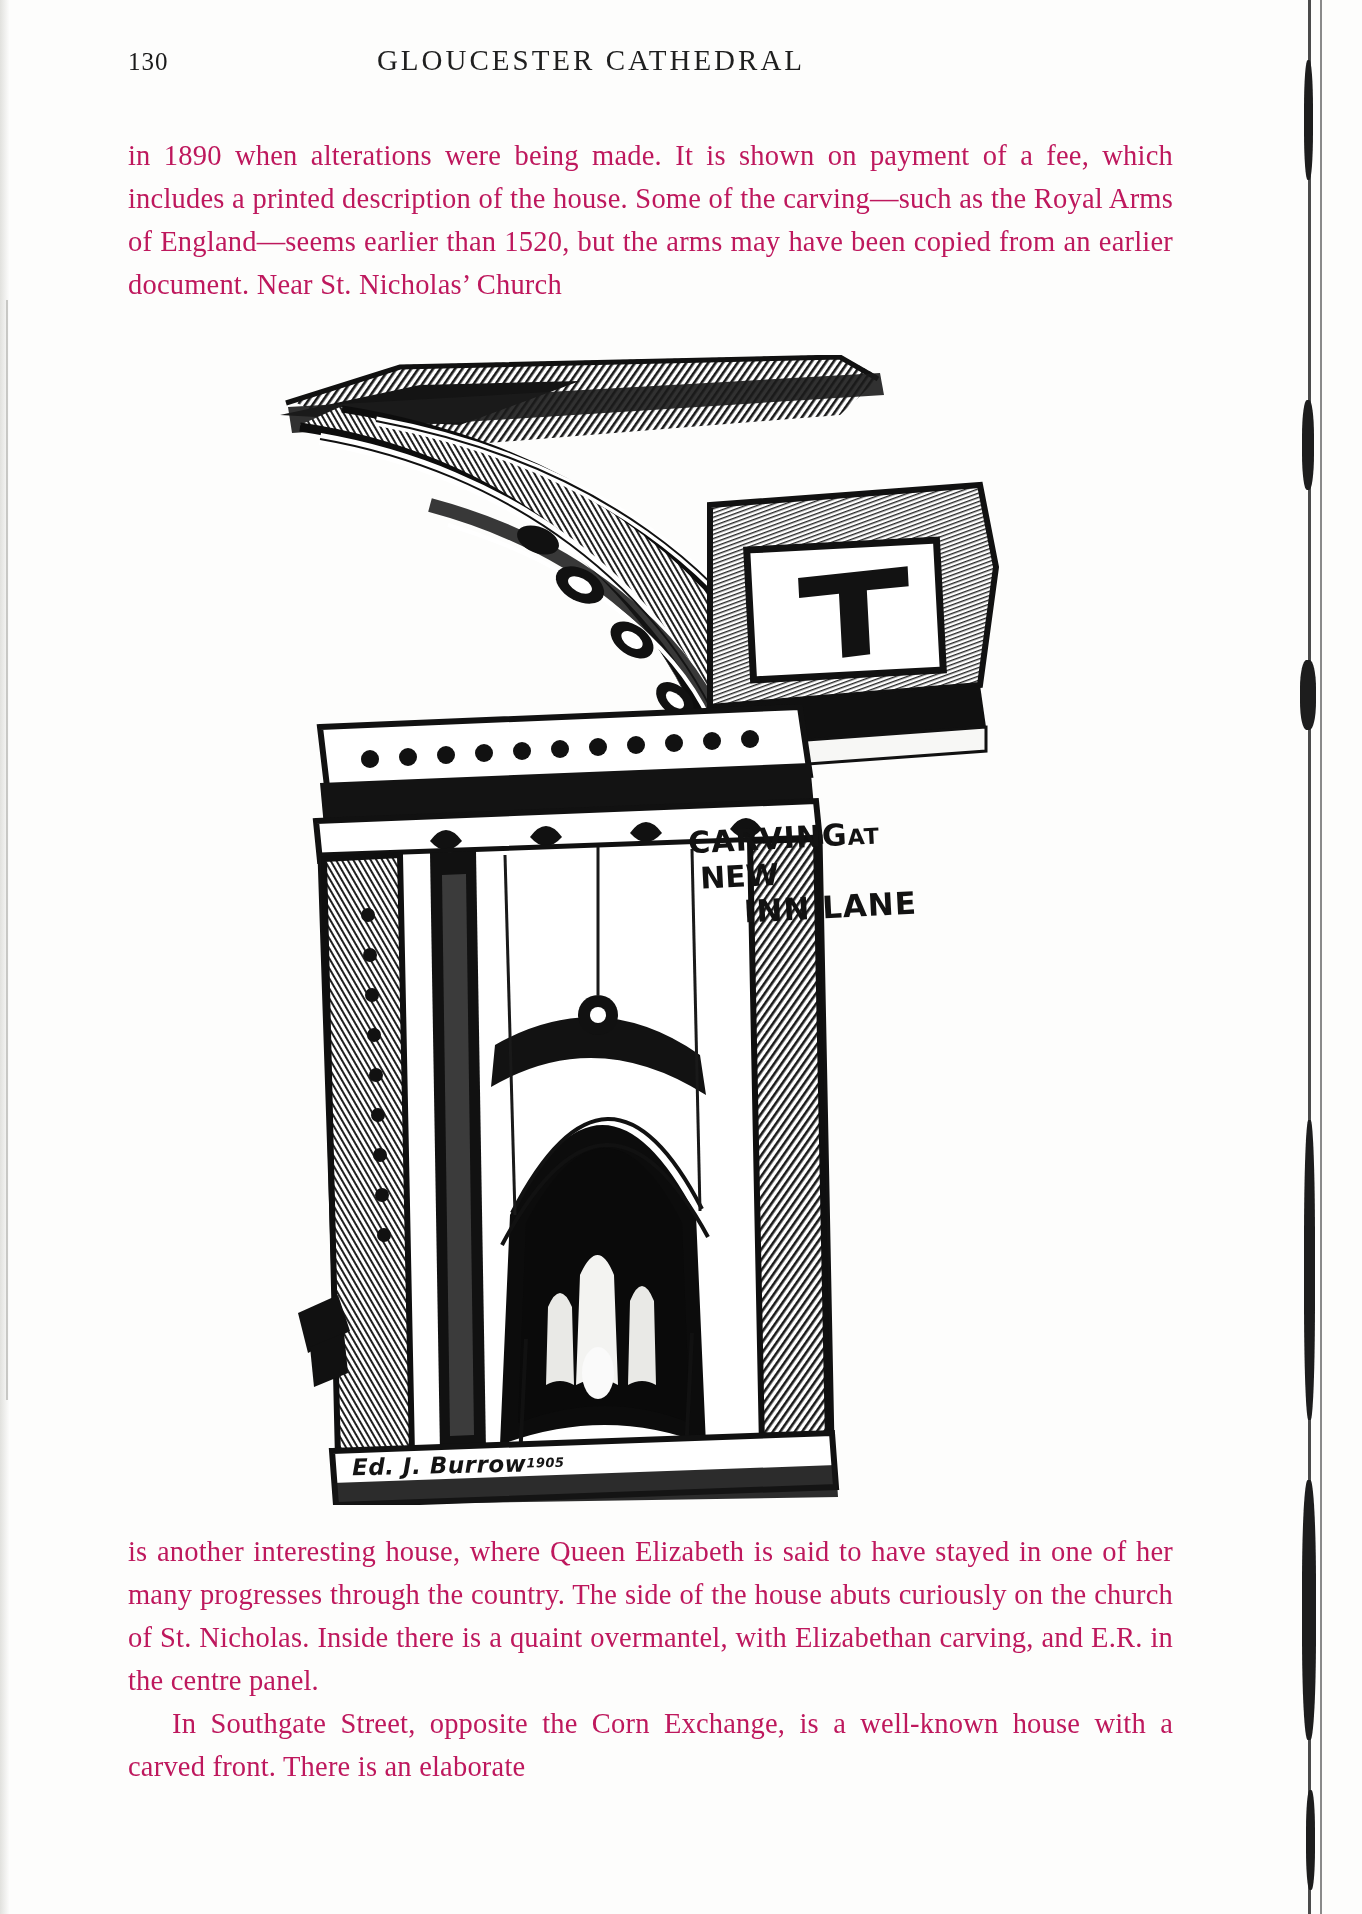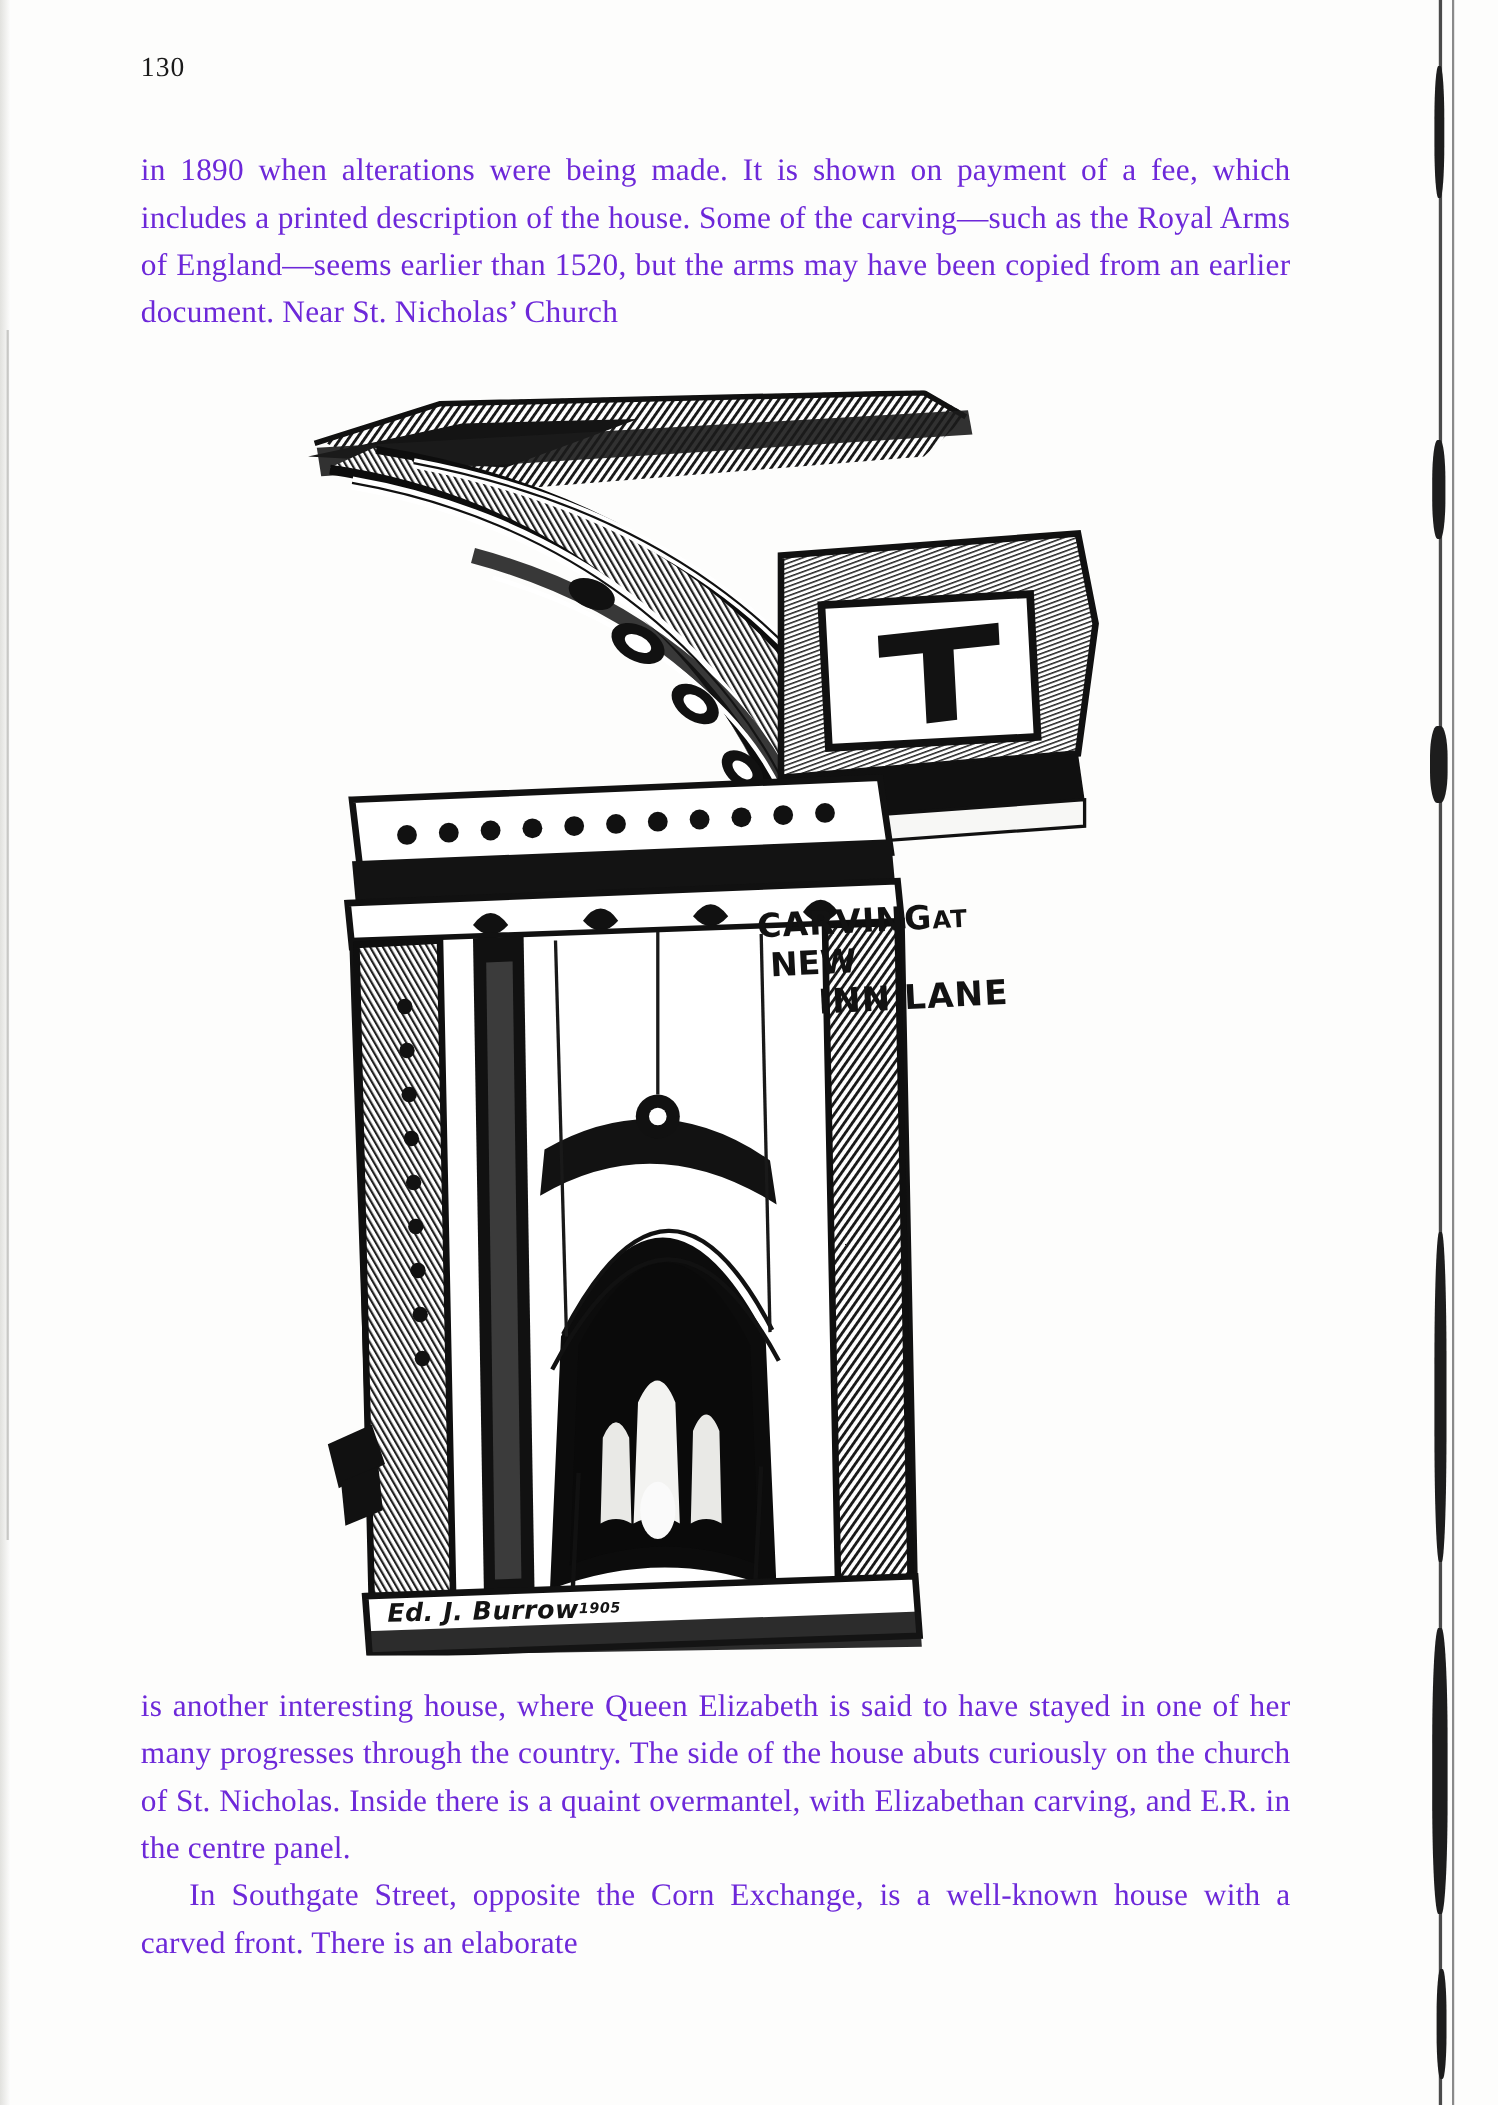--- a/index.html
+++ b/index.html
@@ -103,21 +103,21 @@
     position: absolute;
     left: 128px;
     width: 1045px;
   }
   p.body {
     margin: 0;
     font-size: 28.5px;
     line-height: 43px;
     text-align: justify;
     text-justify: inter-word;
-    color: #6d28d9;
+    color: #be185d;
     letter-spacing: .2px;
   }
   p.body.indent { text-indent: 44px; }
   .para-top { top: 134px; }
   .para-bottom { top: 1530px; }
 
   
   .figure {
     position: absolute;
     left: 280px;
@@ -171,20 +171,21 @@
     <div class="gutter-blob" style="left:24px; top:60px; width:9px; height:120px;"></div>
     <div class="gutter-blob" style="left:22px; top:400px; width:12px; height:90px;"></div>
     <div class="gutter-blob" style="left:20px; top:660px; width:16px; height:70px;"></div>
     <div class="gutter-blob" style="left:24px; top:1120px; width:11px; height:300px;"></div>
     <div class="gutter-blob" style="left:22px; top:1480px; width:14px; height:260px;"></div>
     <div class="gutter-blob" style="left:26px; top:1790px; width:9px; height:100px;"></div>
   </div>
 
   <div class="header">
     <div class="folio">130</div>
+    <div class="running-head">GLOUCESTER CATHEDRAL</div>
   </div>
 
   <div class="col para-top">
     <p class="body">in 1890 when alterations were being made.   It is shown on payment of a fee, which includes a printed description of the house.   Some of the carving—such as the Royal Arms of England—seems earlier than 1520, but the arms may have been copied from an earlier document.   Near St. Nicholas’ Church</p>
   </div>
 
   <div class="figure">
     <svg viewBox="0 0 720 1150" preserveAspectRatio="none" aria-hidden="true">
       <defs>
         <pattern id="hatch" width="6" height="6" patternUnits="userSpaceOnUse" patternTransform="rotate(35)">

